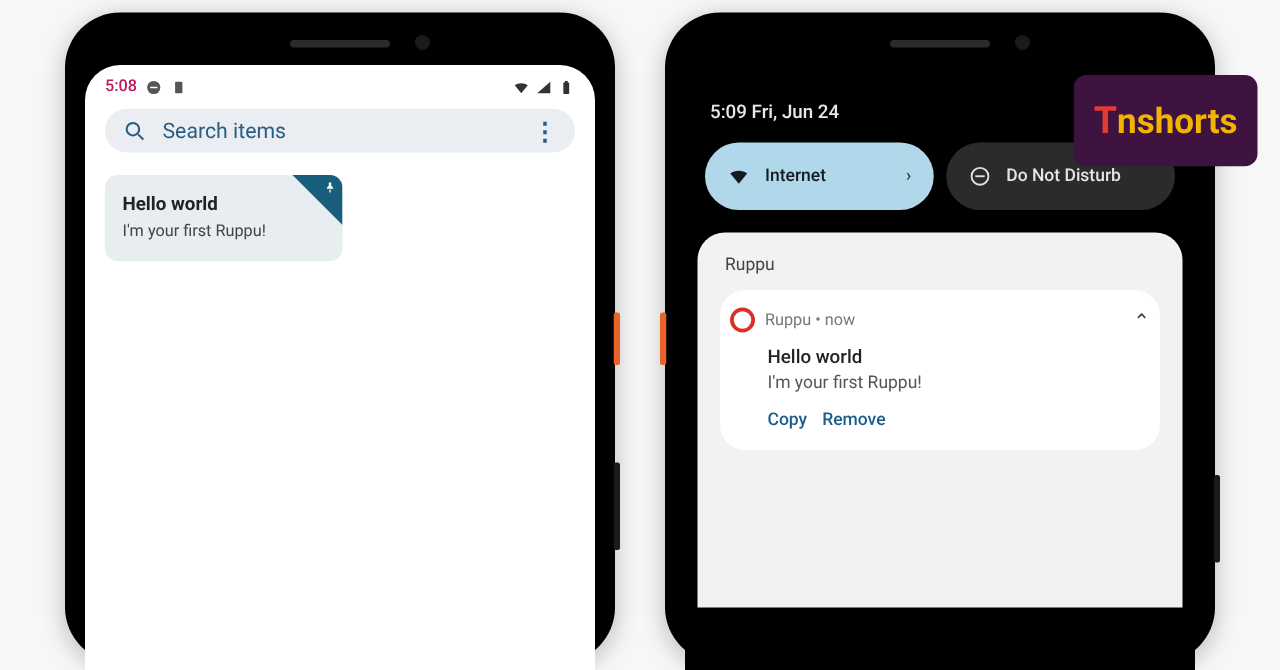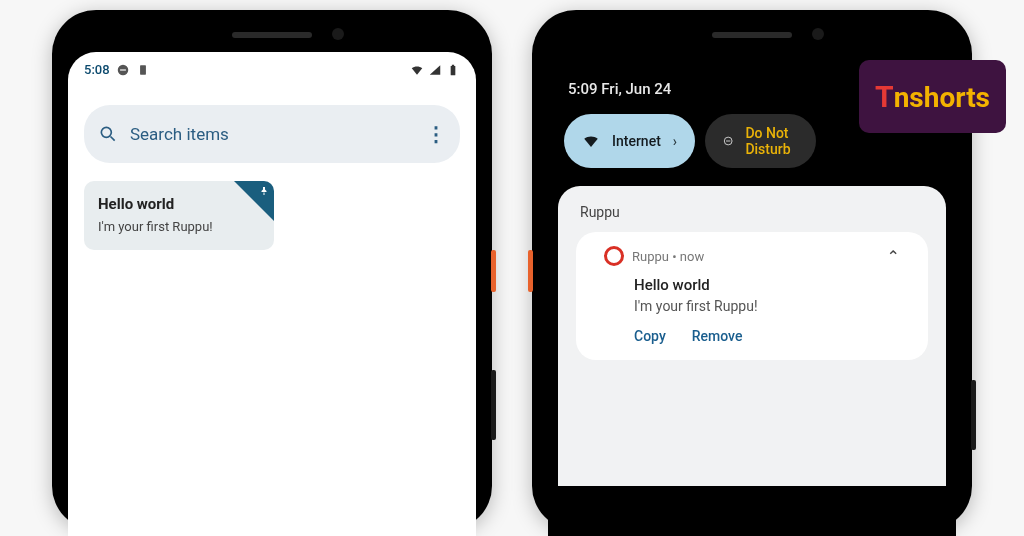--- a/index.html
+++ b/index.html
@@ -9,52 +9,52 @@
 .phone::before{content:"";position:absolute;top:22px;left:50%;transform:translateX(-50%);width:80px;height:6px;border-radius:3px;background:#2a2a2a}
 .phone::after{content:"";position:absolute;top:18px;left:50%;transform:translateX(60px);width:12px;height:12px;border-radius:50%;background:#1a1a1a}
 .side-btn{position:absolute;background:#222;border-radius:2px}
 .side-btn.orange{background:#e8622c}
 .p1 .side-btn.orange{right:-4px;top:240px;width:5px;height:42px}
 .p1 .side-btn.vol{right:-4px;top:360px;width:5px;height:70px;background:#1a1a1a}
 .p2 .side-btn.orange{left:-4px;top:240px;width:5px;height:42px}
 .p2 .side-btn.vol{right:-4px;top:370px;width:5px;height:70px;background:#1a1a1a}
 .screen{background:#fff;width:100%;height:100%;border-radius:28px 28px 0 0;margin-top:28px;overflow:hidden;position:relative}
 .p2 .screen{background:#000}
-.statusbar{display:flex;justify-content:space-between;align-items:center;padding:10px 16px 6px;font-size:13px;color:#0c4a6e}
+.statusbar{display:flex;justify-content:space-between;align-items:center;padding:10px 16px 6px;font-size:13px;color:#be185d}
 .sb-left{display:flex;align-items:center;gap:6px;font-weight:500}
 .sb-right{display:flex;align-items:center;gap:4px}
 .ico{width:14px;height:14px;display:inline-block}
-.searchbar{margin:22px 16px 18px;background:#eaeef2;border-radius:26px;height:58px;display:flex;align-items:center;padding:0 14px;gap:12px}
+.searchbar{margin:4px 16px 18px;background:#eaeef2;border-radius:26px;height:35px;display:flex;align-items:center;padding:0 14px;gap:12px}
 .searchbar .mag{color:#2b5d82}
 .searchbar .ph{color:#2b5d82;font-size:17px;flex:1}
 .searchbar .dots{color:#2b5d82;font-size:20px;font-weight:bold}
 .note-card{margin-left:16px;width:190px;background:#e8edef;border-radius:10px;padding:14px 14px 16px;position:relative;overflow:hidden}
 .note-card h3{font-size:15px;font-weight:700;color:#222;margin-bottom:6px}
 .note-card p{font-size:13px;color:#444}
 .pin-corner{position:absolute;top:0;right:0;width:0;height:0;border-left:40px solid transparent;border-top:40px solid #1a5e7e}
 .pin-ico{position:absolute;top:4px;right:4px;color:#fff;font-size:13px}
 .qs-header{display:flex;justify-content:flex-start;align-items:center;padding:28px 20px 16px;color:#e8e8e8}
 .qs-time{font-size:15px;font-weight:500}
-.qs-tiles{display:grid;grid-template-columns:1fr 1fr 1fr 1fr;gap:10px;padding:0 16px 18px}
+.qs-tiles{display:grid;grid-template-columns:1fr 1fr;gap:10px;padding:0 16px 18px}
 .tile{height:54px;border-radius:27px;display:flex;align-items:center;padding:0 18px;gap:12px;font-size:14px;font-weight:500}
 .tile.on{background:#b0d7ea;color:#141b1f}
 .tile.off{background:#2b2b2b;color:#b8b8b8}
-.tile.off.dnd{color:#eab308}
+.tile.off.dnd{color:#e5e5e5}
 .tile .chev{margin-left:auto;color:#2a3a40}
 .notif-panel{background:#f1f2f3;border-radius:22px 22px 0 0;margin:0 10px;padding:18px 18px 0;height:300px}
 .sect-label{font-size:14px;color:#444;margin-bottom:12px;padding-left:4px}
-.notif-card{background:#fff;border-radius:20px;padding:14px 28px 16px}
+.notif-card{background:#fff;border-radius:20px;padding:14px 8px 16px}
 .n-head{display:flex;align-items:center;gap:8px;margin-bottom:10px}
 .app-badge{width:20px;height:20px;border-radius:50%;border:3px solid #d93025;background:#fff}
 .app-name{font-size:13px;color:#777}
 .n-exp{margin-left:auto;font-size:16px;color:#444}
 .n-body{padding-left:30px}
 .n-title{font-size:15px;font-weight:500;color:#222;margin-bottom:4px}
 .n-text{font-size:14px;color:#555;margin-bottom:14px}
-.n-actions{display:flex;gap:26px}
+.n-actions{display:flex;gap:12px}
 .n-act{color:#1a5e8e;font-size:14px;font-weight:500}
 .watermark{position:absolute;top:60px;right:18px;background:#3e1340;border-radius:10px;padding:19px 16px;font-family:Georgia,serif;font-size:28px;font-weight:bold;z-index:50}
 .watermark .t1{color:#e53935;font-size:30px}
 .watermark .t2{color:#f3b300}
 svg{display:block}
 </style>
 </head>
 <body>
 
 <div class="watermark">

